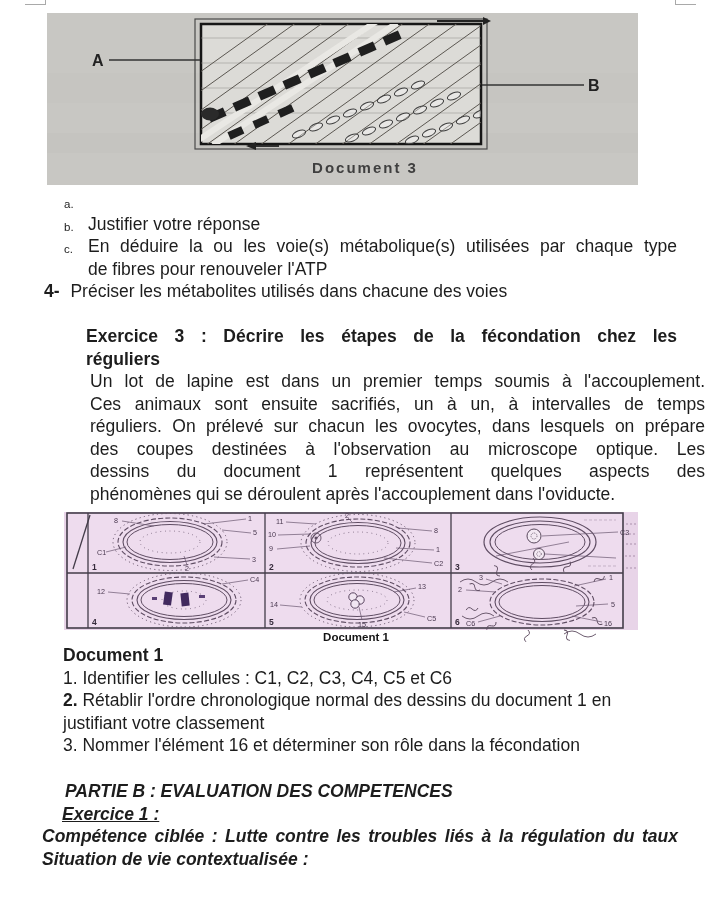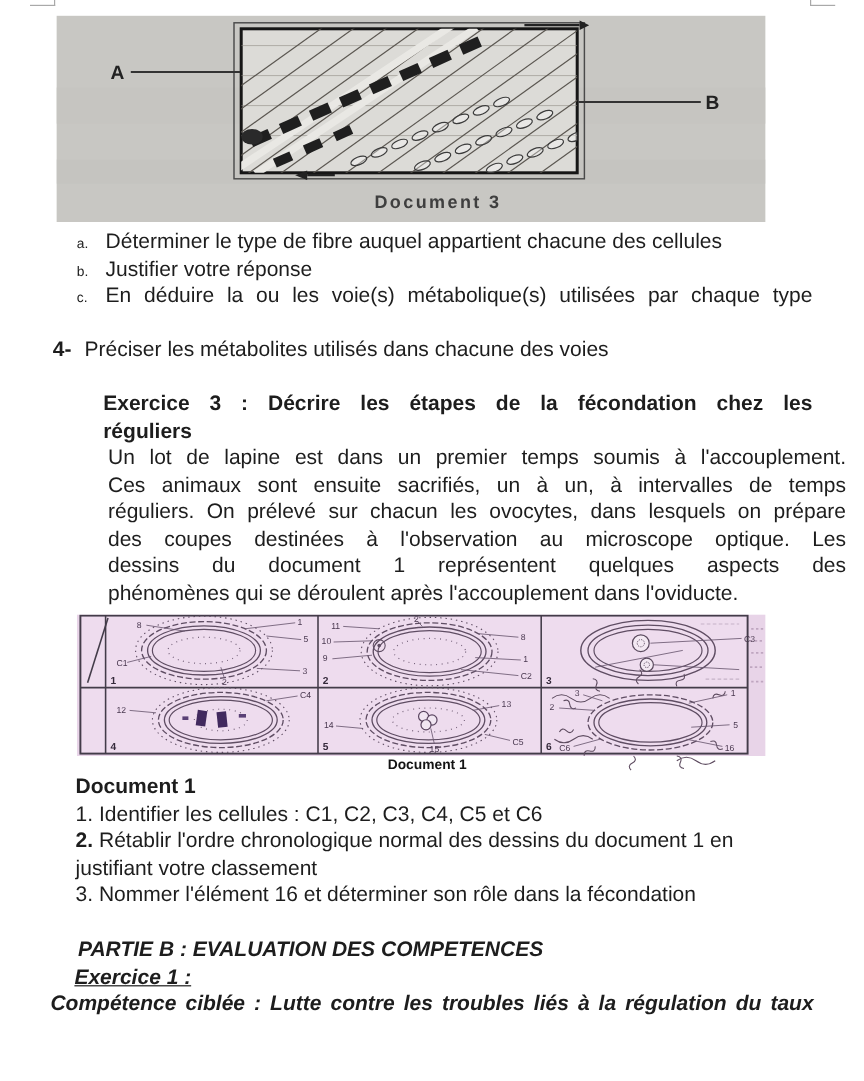--- a/index.html
+++ b/index.html
@@ -110,30 +110,30 @@
       <line x1="62" y1="47" x2="153" y2="47" stroke="#333" stroke-width="1.5"></line>
       <text x="45" y="53" font-size="16" font-weight="bold" fill="#222">A</text>
       <line x1="435" y1="72" x2="537" y2="72" stroke="#333" stroke-width="1.5"></line>
       <text x="541" y="78" font-size="16" font-weight="bold" fill="#222">B</text>
       <text x="318" y="160" text-anchor="middle" font-size="15" font-weight="bold" letter-spacing="2" fill="#3f3f3f">Document 3</text>
     </svg>
   </div>
 
   <div class="item t" style="left:64px;top:190px;width:614px;">
     <span class="mk">a.</span>
-    <span class="itx">Déterminer le type de fibre auquel appartient chacune des cellules</span>
   </div>
   <div class="item t" style="left:64px;top:212.5px;width:614px;">
     <span class="mk">b.</span>
     <span class="itx">Justifier votre réponse</span>
   </div>
   <div class="item t" style="left:64px;top:235px;width:613px;">
     <span class="mk">c.</span>
     <div style="margin-left:24px;">
       <div class="jl">En déduire la ou les voie(s) métabolique(s) utilisées par chaque type</div>
+      <div>de fibres pour renouveler l'ATP</div>
     </div>
   </div>
   <div class="t" style="left:44px;top:280px;width:634px;">
     <span class="b">4-</span>
     <span style="margin-left:6px;text-align:center;">Préciser les métabolites utilisés dans chacune des voies</span>
   </div>
 
   <div class="t b" style="left:86px;top:325px;width:591px;">
     <div class="jl">Exercice 3 : Décrire les étapes de la fécondation chez les</div>
     <div>réguliers</div>
@@ -345,15 +345,16 @@
     <div class="b">Document 1</div>
     <div>1. Identifier les cellules : C1, C2, C3, C4, C5 et C6</div>
     <div><span class="b">2.</span><span> Rétablir l'ordre chronologique normal des dessins du document 1 en justifiant votre classement</span></div>
     <div>3. Nommer l'élément 16 et déterminer son rôle dans la fécondation</div>
   </div>
 
   <div class="t" style="left:42px;top:780px;width:640px;font-style:italic;">
     <div class="b" style="margin-left:23px;">PARTIE B : EVALUATION DES COMPETENCES</div>
     <div class="b u" style="margin-left:20px;display:inline-block;">Exercice 1 :</div>
     <div class="b jl" style="width:636px;">Compétence ciblée : Lutte contre les troubles liés à la régulation du taux</div>
+    <div class="b">Situation de vie contextualisée :</div>
   </div>
 
 </div>
 
 </body></html>

